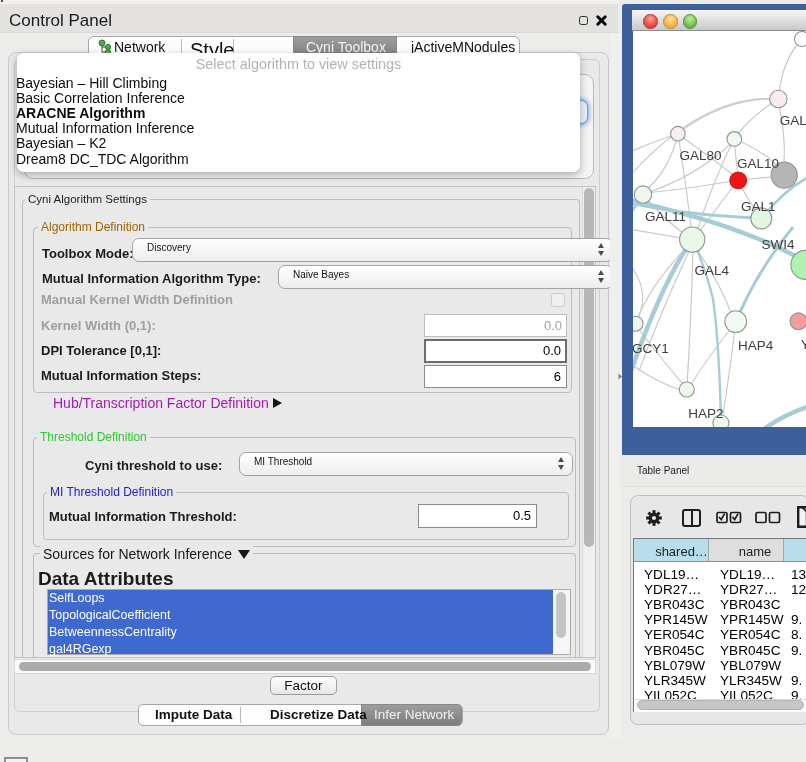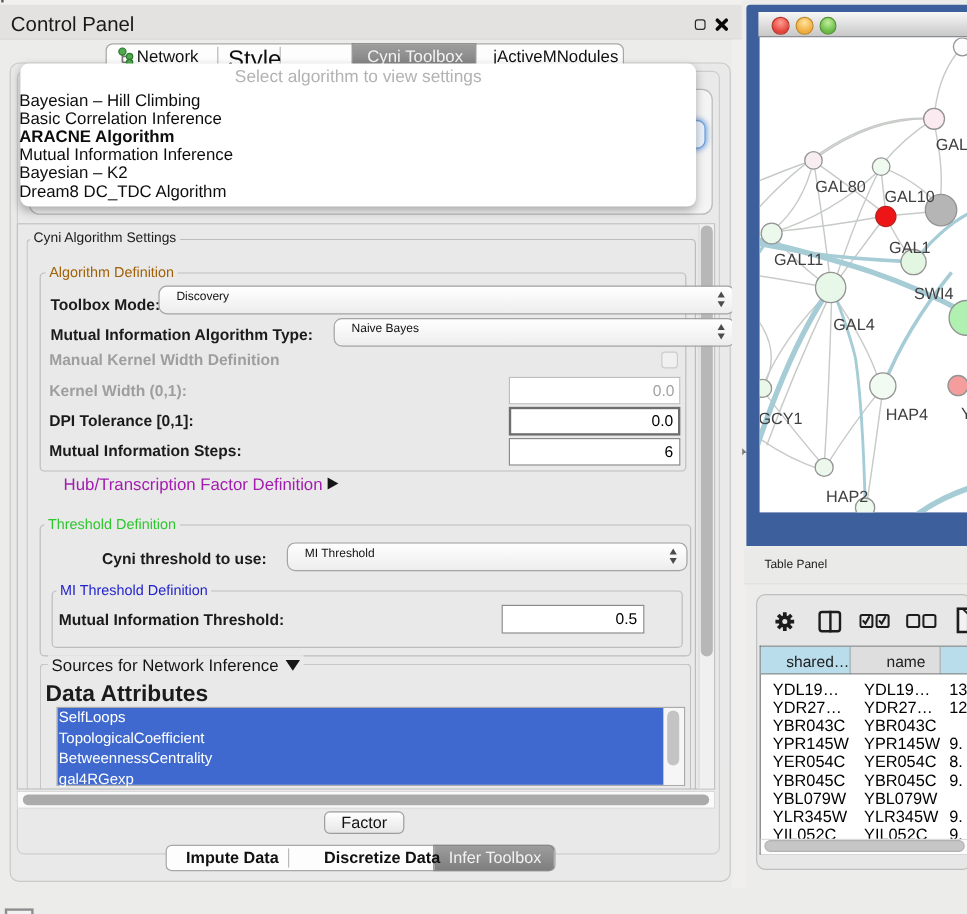--- a/index.html
+++ b/index.html
@@ -116,21 +116,21 @@
 <div class="abs" style="left:553px;top:590px;width:17px;height:64px;background:#f6f6f6;"></div>
 <div class="abs" style="left:556px;top:592px;width:10px;height:46px;background:#c4c4c4;border-radius:5px;"></div>
 
 <div class="abs" style="left:270px;top:676px;width:67px;height:19px;background:linear-gradient(#ffffff,#e6e6e6);border:1px solid #9d9d9d;border-radius:5px;box-sizing:border-box;text-align:center;font-size:13.5px;line-height:17px;color:#111;">Factor</div>
 
 <div class="abs" style="left:138px;top:704px;width:325px;height:22px;background:#fdfdfd;border:1px solid #a8a8a8;border-radius:5px;box-sizing:border-box;"></div>
 <div class="abs" style="left:240px;top:707px;width:1px;height:16px;background:#b9b9b9;"></div>
 <div class="abs" style="left:361px;top:704px;width:101px;height:22px;background:linear-gradient(#9d9d9d,#7e7e7e);border:1px solid #888;border-radius:0 5px 5px 0;box-sizing:border-box;"></div>
 <div class="abs" style="left:155px;top:707px;font-size:13.5px;font-weight:bold;color:#111;">Impute Data</div>
 <div class="abs" style="left:270px;top:707px;font-size:13.5px;font-weight:bold;color:#111;">Discretize Data</div>
-<div class="abs" style="left:374px;top:707px;font-size:13.5px;color:#f2f2f2;">Infer Toolbox</div>
+<div class="abs" style="left:374px;top:707px;font-size:13.5px;color:#f2f2f2;">Infer Network</div>
 
 <div class="abs" style="left:4px;top:757px;width:20px;height:16px;background:#f2f2f2;border:2px solid #8e8e8e;"></div>
 
 <div class="abs" style="left:17px;top:53px;width:563px;height:119px;background:#fff;border-radius:7px;box-shadow:0 3px 8px rgba(0,0,0,.3);z-index:40;"></div>
 <div class="abs" style="left:17px;top:55.5px;width:563px;text-align:center;font-size:14.4px;color:#b2b2b2;z-index:41;">Select algorithm to view settings</div>
 <div class="abs" style="left:16px;top:75.5px;font-size:14px;color:#0d0d0d;line-height:15.2px;z-index:41;white-space:nowrap;">Bayesian – Hill Climbing<br>Basic Correlation Inference<br><span class="bold">ARACNE Algorithm</span><br>Mutual Information Inference<br>Bayesian – K2<br>Dream8 DC_TDC Algorithm</div>
 
 <div class="abs" style="left:610px;top:33px;width:12px;height:707px;background:#f0efee;"></div>
 
 <svg class="abs" style="left:618px;top:373px;" width="5" height="7">

